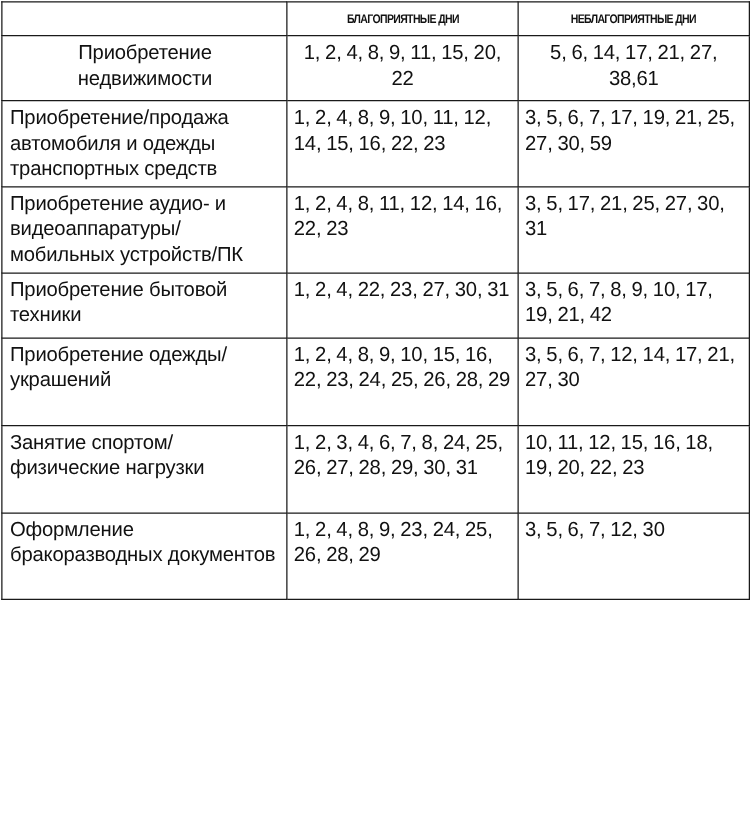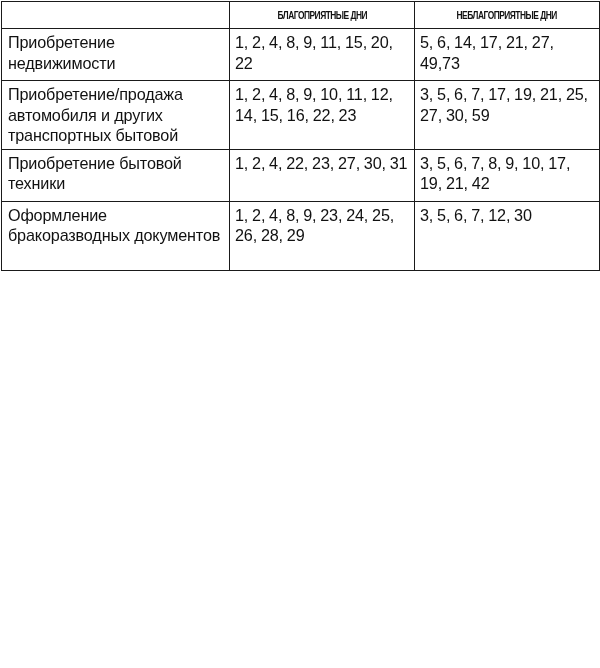--- a/index.html
+++ b/index.html
@@ -51,21 +51,21 @@
     table.calendar td {
       font-size: 16.2px;
       line-height: 20.5px;
       padding: 3px 5px 3px 6px;
       letter-spacing: -0.15px;
     }
     table.calendar td.days {
       padding-left: 5px;
       word-spacing: -0.5px;
     }
-    tr.r1 td { height: 45px; }
+    tr.r1 td { height: 45px; text-align: center; }
     tr.r2 td { height: 61px; }
     tr.r3 td { height: 62px; }
     tr.r4 td { height: 45px; }
     tr.r5 td { height: 63px; }
     tr.r6 td { height: 67px; }
     tr.r7 td { height: 63px; }
     tr.r8 td { height: 63px; }
     tr.r9 td { height: 44px; }
     tr.r10 td { height: 62px; }
   </style>
@@ -82,31 +82,46 @@
     <tr>
       <th><span class="hdr"></span></th>
       <th><span class="hdr">БЛАГОПРИЯТНЫЕ ДНИ</span></th>
       <th><span class="hdr">НЕБЛАГОПРИЯТНЫЕ ДНИ</span></th>
     </tr>
   </thead>
   <tbody>
     <tr class="r1">
       <td>Приобретение недвижимости</td>
       <td class="days">1, 2, 4, 8, 9, 11, 15, 20, 22</td>
-      <td class="days">5, 6, 14, 17, 21, 27, 49,73</td>
+      <td class="days">5, 6, 14, 17, 21, 27, 38,61</td>
     </tr>
     <tr class="r2">
-      <td>Приобретение/продажа автомобиля и других транспортных бытовой</td>
+      <td>Приобретение/продажа автомобиля и одежды транспортных средств</td>
       <td class="days">1, 2, 4, 8, 9, 10, 11, 12, 14, 15, 16, 22, 23</td>
       <td class="days">3, 5, 6, 7, 17, 19, 21, 25, 27, 30, 59</td>
+    </tr>
+    <tr class="r3">
+      <td>Приобретение аудио- и видеоаппаратуры/ мобильных устройств/ПК</td>
+      <td class="days">1, 2, 4, 8, 11, 12, 14, 16, 22, 23</td>
+      <td class="days">3, 5, 17, 21, 25, 27, 30, 31</td>
     </tr>
     <tr class="r4">
       <td>Приобретение бытовой техники</td>
       <td class="days">1, 2, 4, 22, 23, 27, 30, 31</td>
       <td class="days">3, 5, 6, 7, 8, 9, 10, 17, 19, 21, 42</td>
+    </tr>
+    <tr class="r5">
+      <td>Приобретение одежды/ украшений</td>
+      <td class="days">1, 2, 4, 8, 9, 10, 15, 16, 22, 23, 24, 25, 26, 28, 29</td>
+      <td class="days">3, 5, 6, 7, 12, 14, 17, 21, 27, 30</td>
+    </tr>
+    <tr class="r7">
+      <td>Занятие спортом/ физические нагрузки</td>
+      <td class="days">1, 2, 3, 4, 6, 7, 8, 24, 25, 26, 27, 28, 29, 30, 31</td>
+      <td class="days">10, 11, 12, 15, 16, 18, 19, 20, 22, 23</td>
     </tr>
     <tr class="r10">
       <td>Оформление бракоразводных документов</td>
       <td class="days">1, 2, 4, 8, 9, 23, 24, 25, 26, 28, 29</td>
       <td class="days">3, 5, 6, 7, 12, 30</td>
     </tr>
   </tbody>
 </table>
 
 </body></html>

